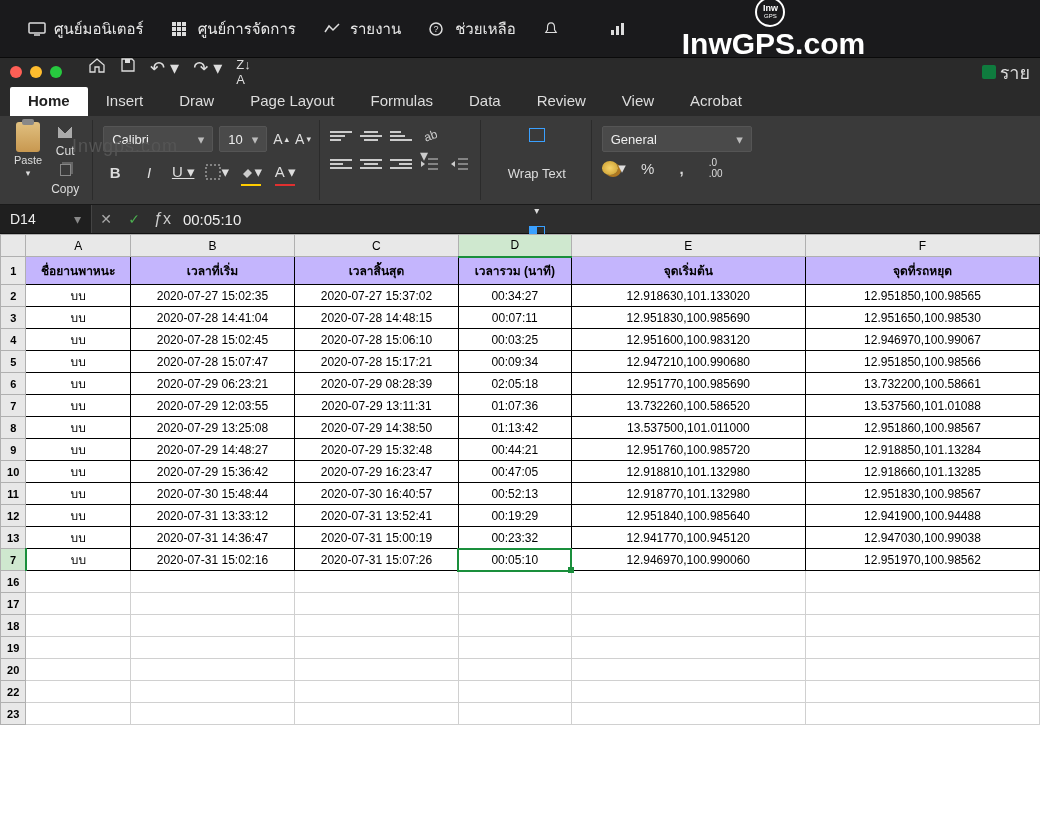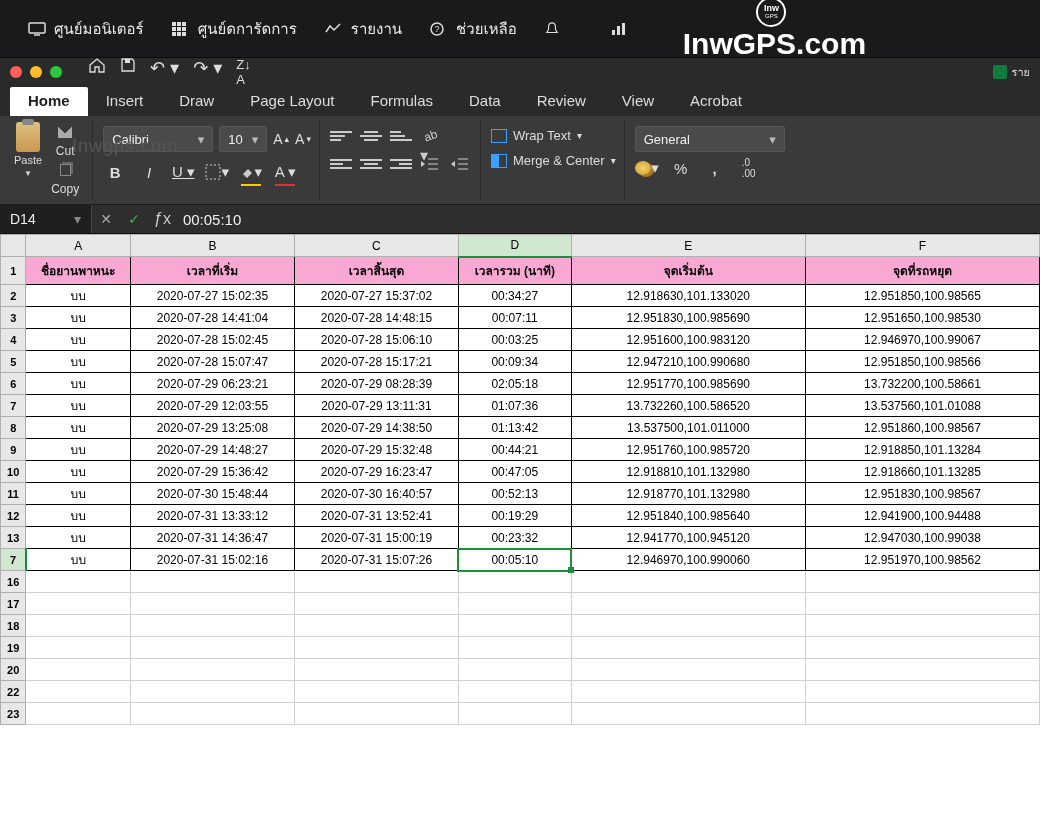--- a/index.html
+++ b/index.html
@@ -12,21 +12,21 @@
 .logo-badge { width: 30px; height: 30px; border: 2px solid #fff; border-radius: 50%; display: flex; align-items: center; justify-content: center; font-size: 9px; color: #fff; flex-direction: column; line-height: 1; font-weight: 700; }
 .brand { font-size: 30px; font-weight: 700; color: #fff; margin-left: 6px; }
 
 
 .excel-bar { background: #2a2a2a; }
 .window-row { height: 28px; display: flex; align-items: center; padding: 0 10px; gap: 8px; }
 .dot { width: 12px; height: 12px; border-radius: 50%; }
 .dot.red { background: #ff5f56; } .dot.yellow { background: #ffbd2e; } .dot.green { background: #27c93f; }
 .watermark { position: absolute; left: 72px; top: 78px; color: #555; font-size: 18px; font-weight: 400; letter-spacing: 1px; }
 .quick-icons { display: flex; gap: 14px; margin-left: 18px; color: #ddd; }
-.doc-name { margin-left: auto; color: #ddd; font-size: 11px; display: flex; align-items: center; gap: 4px; }
+.doc-name { margin-left: auto; color: #ddd; font-size: 18px; display: flex; align-items: center; gap: 4px; }
 .xls-ico { width: 14px; height: 14px; background: #0f7b3e; border-radius: 2px; }
 
 .ribbon-tabs { height: 30px; display: flex; align-items: flex-end; gap: 0; padding-left: 10px; color: #ddd; font-size: 15px; }
 .ribbon-tab { padding: 5px 18px 7px; cursor: pointer; }
 .ribbon-tab.active { background: #fff; color: #222; font-weight: 700; border-radius: 2px 2px 0 0; }
 
 .ribbon { background: #3a3a3a; height: 88px; display: flex; padding: 4px 6px; gap: 2px; }
 .rgroup { display: flex; flex-direction: column; padding: 2px 8px; border-right: 1px solid #2b2b2b; }
 .paste-block { display: flex; gap: 4px; }
 .paste-btn { display: flex; flex-direction: column; align-items: center; gap: 2px; color: #ddd; font-size: 11px; }
@@ -52,21 +52,21 @@
 .color-red::after { background:#e03030; }
 .color-yellow::after { background:#ffcc00; }
 
 .align-block { display: flex; flex-direction: column; gap: 8px; padding-top: 4px; }
 .align-row { display: flex; gap: 8px; }
 .albtn { width: 22px; height: 20px; display: flex; flex-direction: column; justify-content: center; gap: 2px; cursor: pointer; }
 .albtn span { height: 2px; background: #ccc; }
 .rot-ico { width: 20px; height: 20px; color: #ccc; }
 
 .wrap-block { display: flex; flex-direction: column; gap: 10px; padding-top: 6px; color: #ddd; font-size: 13px; }
-.wb-row { display: flex; align-items: center; gap: 6px; cursor: pointer; }
+.wb-row { display: flex; align-items: center; gap: 24px; cursor: pointer; flex-direction: column; }
 .wrap-ico { width: 16px; height: 14px; border: 1px solid #3aa0ff; }
 .merge-ico { width: 16px; height: 14px; background: linear-gradient(90deg,#3aa0ff 50%, transparent 50%); border:1px solid #3aa0ff; }
 
 .num-block { display: flex; flex-direction: column; gap: 4px; padding-top: 4px; }
 .num-sel { width: 150px; }
 .num-row { display: flex; gap: 10px; }
 .coin { width:18px; height:14px; background: radial-gradient(#f6d36b,#c89a2a); border-radius:50%; box-shadow: 3px 2px 0 #b07820; }
 
 .formula-bar { background: #2e2e2e; height: 30px; display: flex; align-items: center; border-top:1px solid #1a1a1a; border-bottom:1px solid #111; }
 .name-box { width: 92px; height: 100%; background: #1f1f1f; color: #eee; display: flex; align-items: center; padding: 0 10px; font-size: 14px; border-right:1px solid #444; }
@@ -75,21 +75,21 @@
 .fx { color: #ccc; margin: 0 6px; }
 .fb-val { color: #eee; font-size: 15px; margin-left: 6px; }
 
 
 .sheet-wrap { background: #fff; height: calc(839px - 58px - 28px - 30px - 88px - 30px); overflow: auto; position: relative; }
 .sheet { border-collapse: collapse; table-layout: fixed; font-size: 12px; color: #000; }
 .sheet th, .sheet td { border: 1px solid #c8c8c8; height: 22px; }
 .sheet thead th { background: #e8e8e8; font-weight: 400; font-size: 12px; border: 1px solid #b0b0b0; }
 .sheet .rowh { background: #e8e8e8; text-align: center; width: 26px; font-size: 11px; border:1px solid #b0b0b0; }
 .corner { background: #e8e8e8; width: 26px; }
-.hdr-row td { background: #f9a8d4; font-weight: 700; text-align: center; height: 28px; border: 1px solid #000; }
+.hdr-row td { background: #c4b5fd; font-weight: 700; text-align: center; height: 28px; border: 1px solid #000; }
 .data-row td { text-align: center; height: 22px; border: 1px solid #000; background: #fff; }
 .data-row td:first-child, .hdr-row td:first-child { border-left: 1px solid #b0b0b0; }
 .selcell { outline: 2px solid #1a8f3c; outline-offset: -1px; position: relative; }
 .selcell::after { content:''; position:absolute; right:-3px; bottom:-3px; width:6px; height:6px; background:#1a8f3c; }
 .th-sel { background: #cfe8cf !important; border-bottom: 2px solid #1a8f3c !important; }
 .rh-sel { background: #cfe8cf !important; border-right: 2px solid #1a8f3c !important; }
 .empty-row td { background:#fff; border:1px solid #d0d0d0; }
 .paste-opt { position:absolute; width:22px; height:20px; border:1px solid #888; background:#f7f7e8; display:flex; align-items:center; justify-content:center; border-radius:2px; }
 .paste-opt::before { content:'📋'; font-size:11px; }
 .paste-opt::after { content:'▾'; font-size:8px; margin-left:1px; }
@@ -116,21 +116,21 @@
           <rect x="5" y="0" width="4" height="4" fill="#ddd"></rect>
           <rect x="10" y="0" width="4" height="4" fill="#ddd"></rect>
           <rect x="0" y="5" width="4" height="4" fill="#ddd"></rect>
           <rect x="5" y="5" width="4" height="4" fill="#ddd"></rect>
           <rect x="10" y="5" width="4" height="4" fill="#ddd"></rect>
           <rect x="0" y="10" width="4" height="4" fill="#ddd"></rect>
           <rect x="5" y="10" width="4" height="4" fill="#ddd"></rect>
           <rect x="10" y="10" width="4" height="4" fill="#ddd"></rect>
         </svg>
       </span>
-    <span>ศูนย์ดการัดการ</span>
+    <span>ศูนย์การจัดการ</span>
   </div>
   <div class="nav-item">
     <span class="nav-icon">
         <svg viewBox="0 0 16 14">
           <polyline points="1,10 5,4 9,8 15,2" fill="none" stroke="#ddd" stroke-width="1.5"></polyline>
         </svg>
       </span>
     <span>รายงาน</span>
   </div>
   <div class="nav-item">

